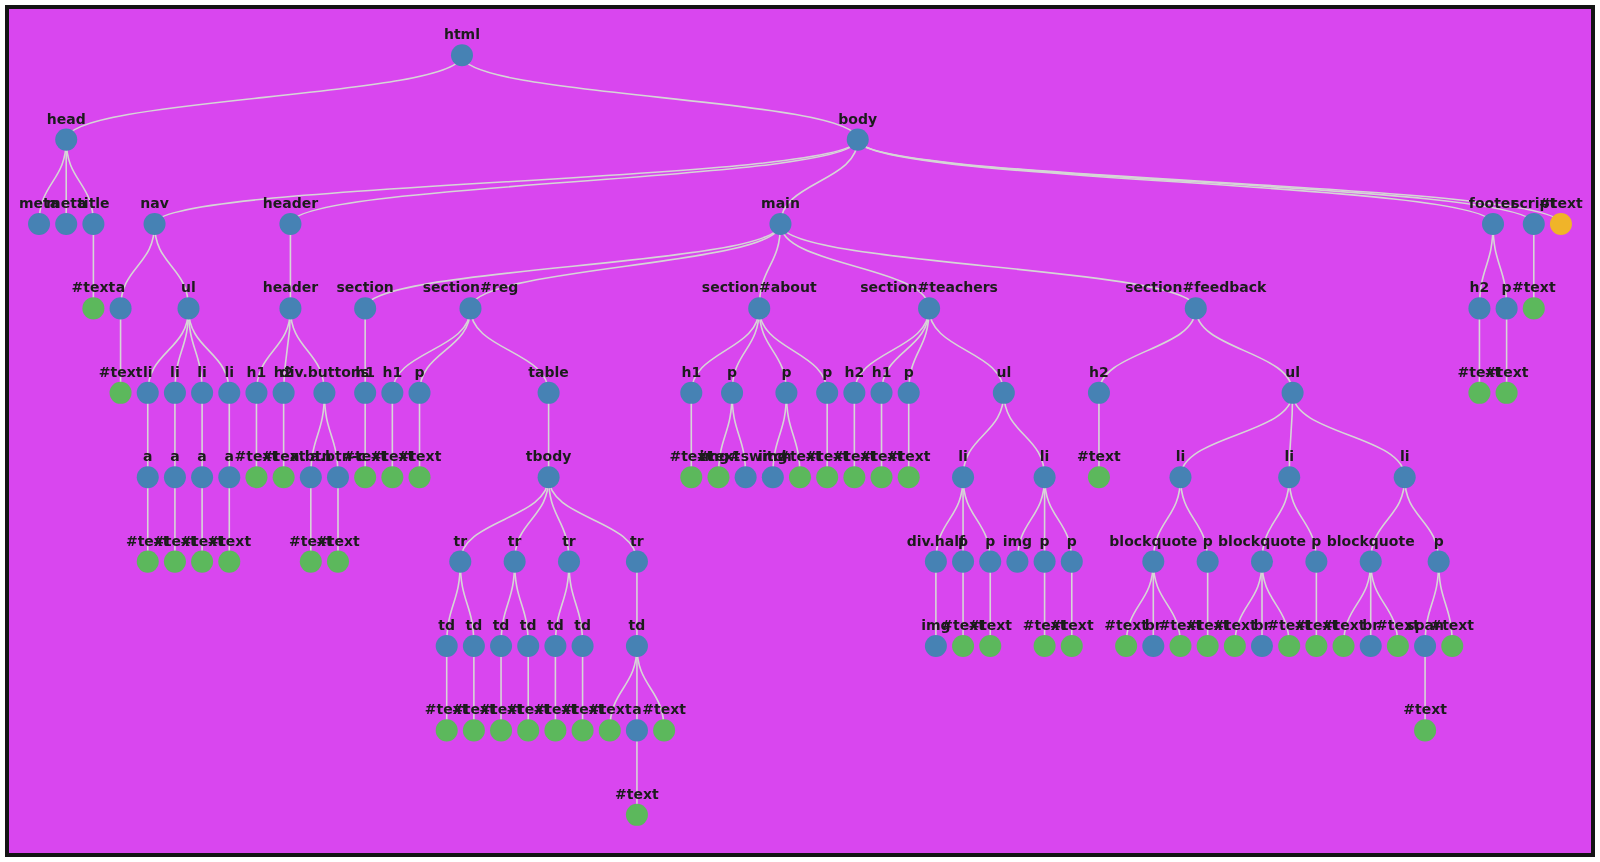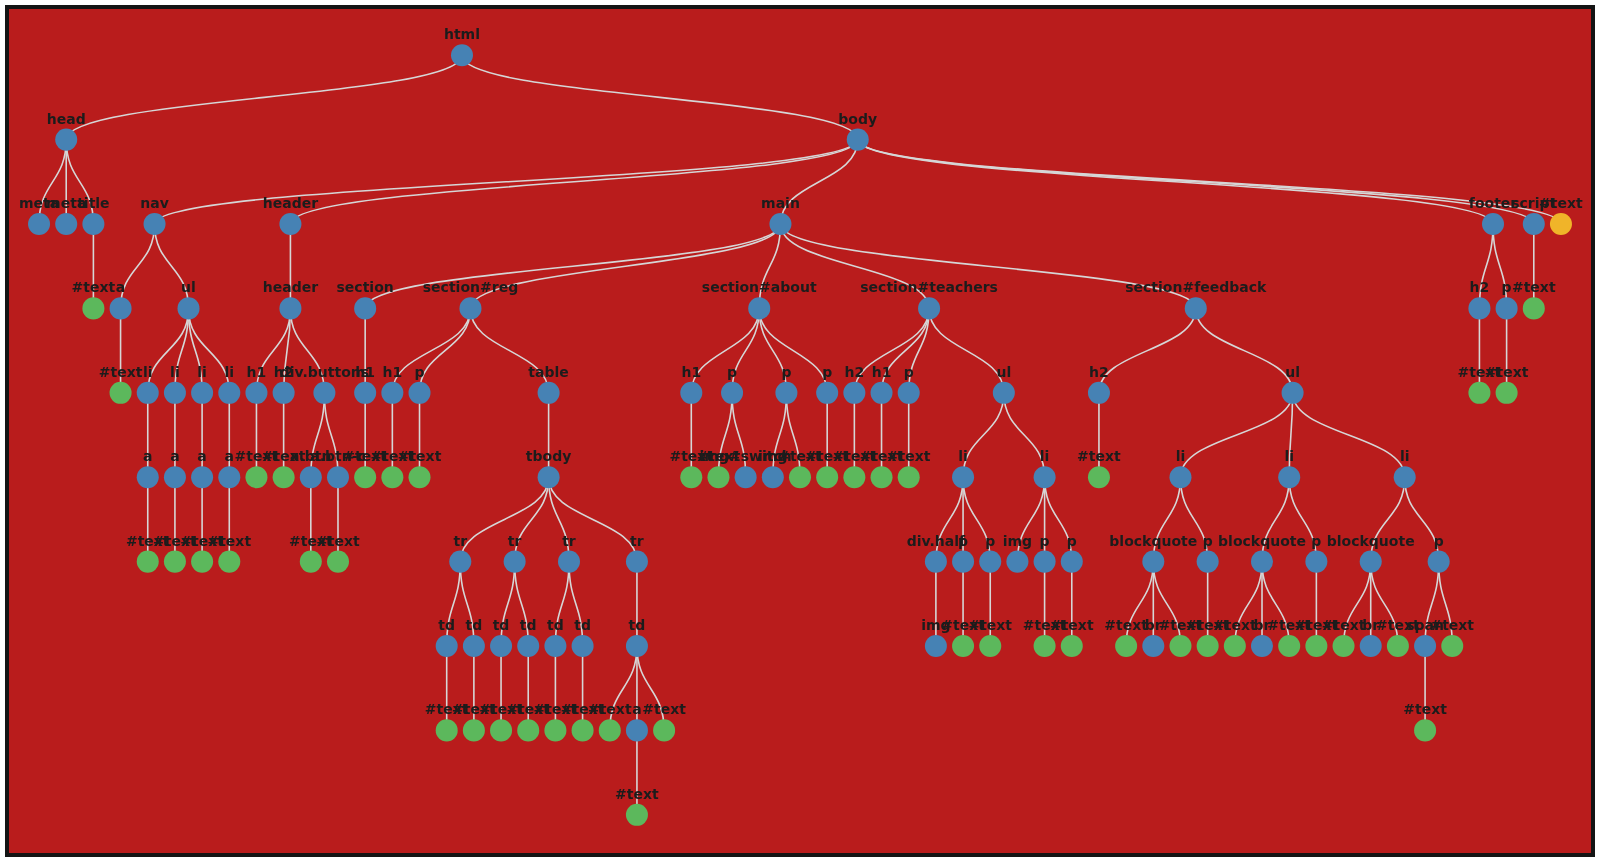--- a/index.html
+++ b/index.html
@@ -29,21 +29,21 @@
   .node-label {
     font-family: "DejaVu Sans", sans-serif;
     font-size: 14px;
     font-weight: 700;
     text-anchor: middle;
   }
 </style>
 </head>
 <body>
 
-<div class="frame" style="border-color: rgb(20, 20, 20); background: #b91c1c;">
+<div class="frame" style="border-color: rgb(20, 20, 20); background: #d946ef;">
   <svg viewBox="0 0 1580 840" preserveAspectRatio="none">
       <g>
         <path d="M452.4107142857143,46C452.4107142857143,88 57.14285714285714,88 57.14285714285714,130" fill="none" stroke="#d6d6d6" stroke-width="1.6"></path>
         <path d="M57.14285714285714,130C57.14285714285714,172 30,172 30,214" fill="none" stroke="#d6d6d6" stroke-width="1.6"></path>
         <path d="M57.14285714285714,130C57.14285714285714,172 57.14285714285714,172 57.14285714285714,214" fill="none" stroke="#d6d6d6" stroke-width="1.6"></path>
         <path d="M57.14285714285714,130C57.14285714285714,172 84.28571428571428,172 84.28571428571428,214" fill="none" stroke="#d6d6d6" stroke-width="1.6"></path>
         <path d="M84.28571428571428,214C84.28571428571428,256 84.28571428571428,256 84.28571428571428,298" fill="none" stroke="#d6d6d6" stroke-width="1.6"></path>
         <path d="M452.4107142857143,46C452.4107142857143,88 847.6785714285714,88 847.6785714285714,130" fill="none" stroke="#d6d6d6" stroke-width="1.6"></path>
         <path d="M847.6785714285714,130C847.6785714285714,172 145.35714285714286,172 145.35714285714286,214" fill="none" stroke="#d6d6d6" stroke-width="1.6"></path>
         <path d="M145.35714285714286,214C145.35714285714286,256 111.42857142857143,256 111.42857142857143,298" fill="none" stroke="#d6d6d6" stroke-width="1.6"></path>

